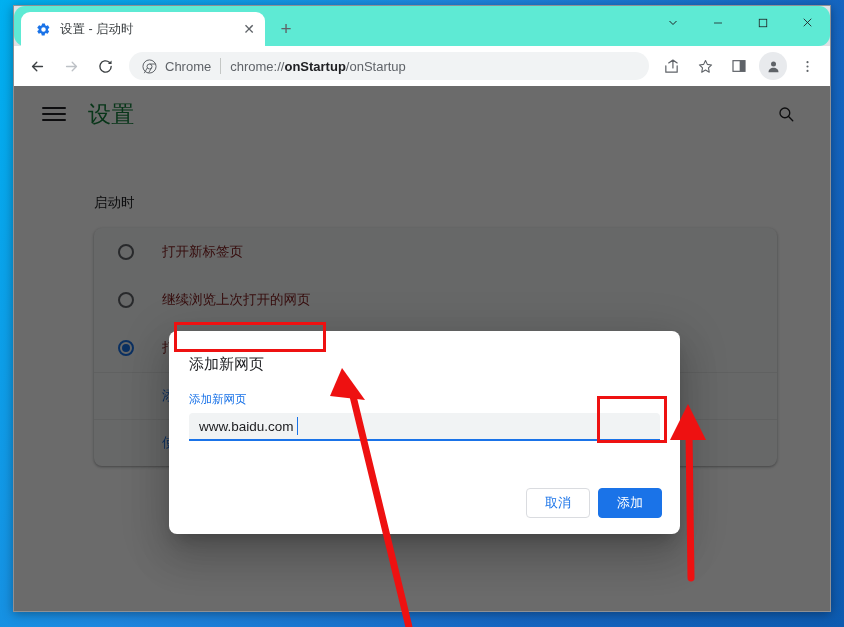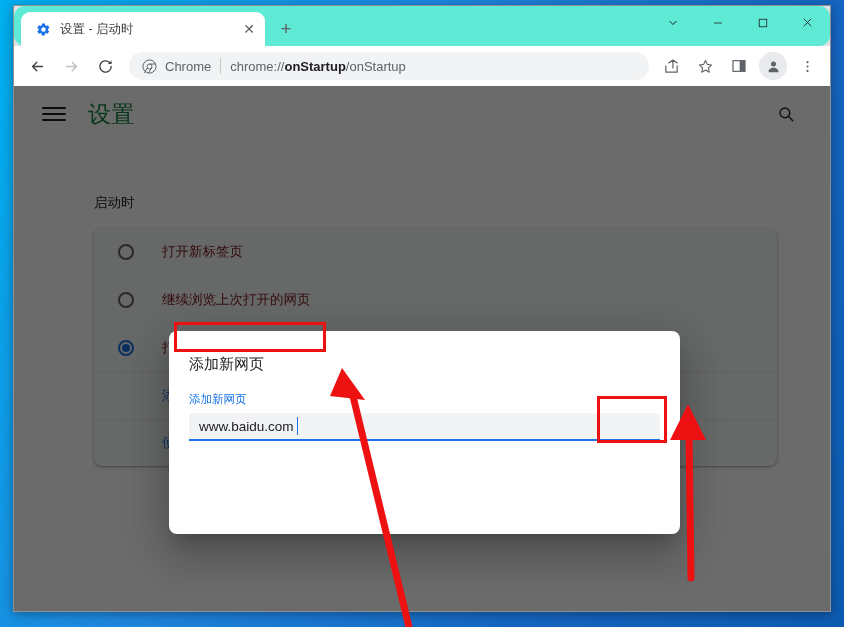--- a/index.html
+++ b/index.html
@@ -551,20 +551,24 @@
 
     <div class="scrim"></div>
 
     <div class="dialog">
       <div class="dlg-title">添加新网页</div>
       <div class="dlg-field-label">添加新网页</div>
       <div class="dlg-input-wrap">
         <input class="dlg-input" type="text" value="www.baidu.com" style="">
         <span class="caret"></span>
       </div>
+      <div class="dlg-actions">
+        <div class="btn btn-cancel">取消</div>
+        <div class="btn btn-add">添加</div>
+      </div>
     </div>
 
   </div>
 </div>
 
 <div class="redbox" id="redbox-input"></div>
 <div class="redbox" id="redbox-add"></div>
 
 <svg id="arrows" width="844" height="627" viewBox="0 0 844 627">
 

